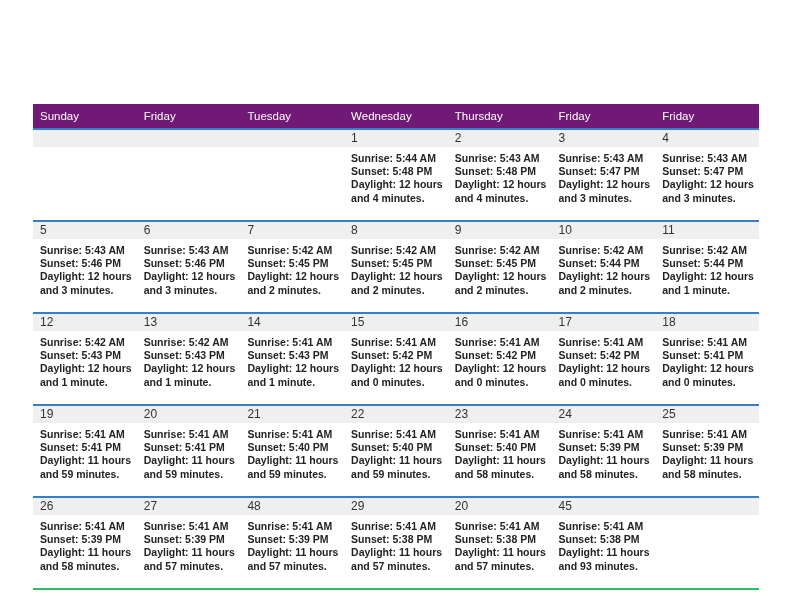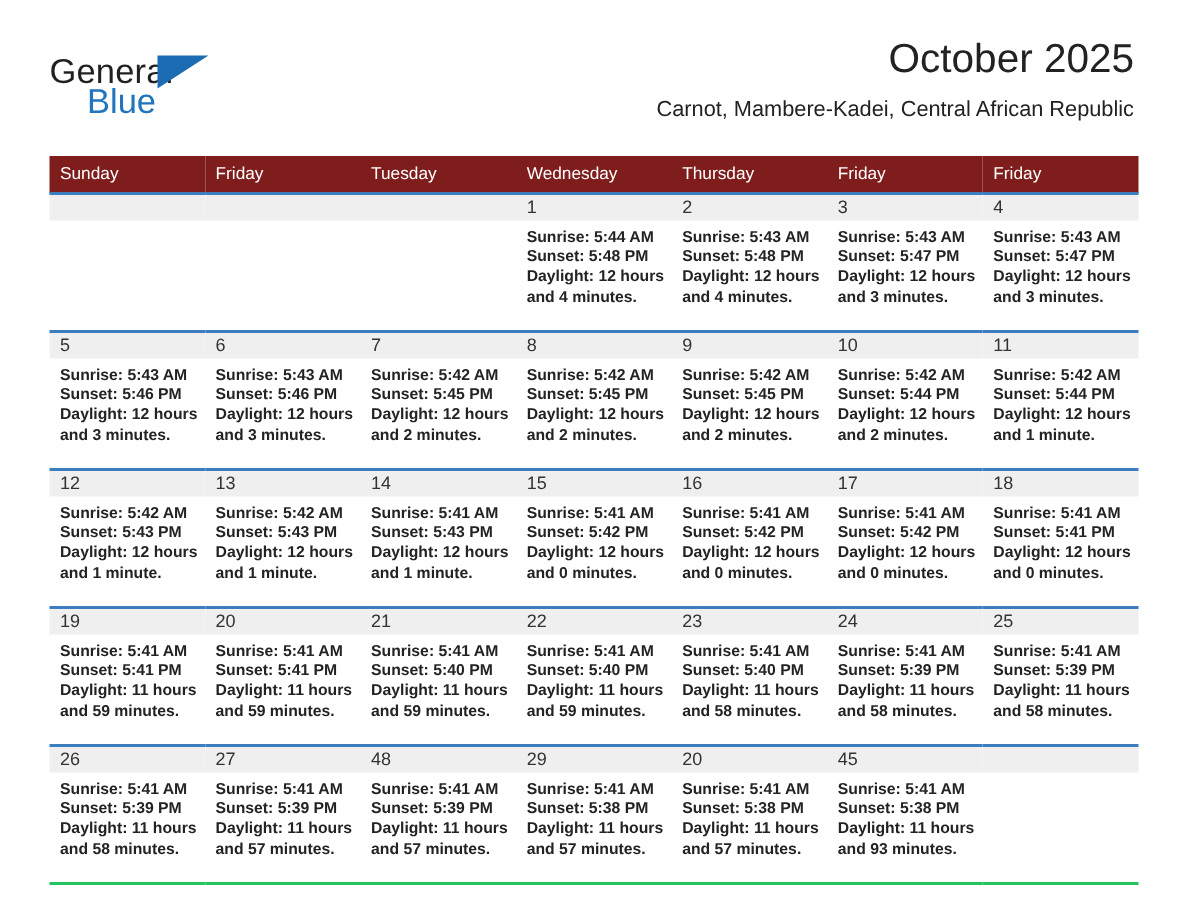--- a/index.html
+++ b/index.html
@@ -82,21 +82,21 @@
   
   .calendar {
     position: absolute;
     left: 33px;
     top: 104px;
     width: 726px;
     border-collapse: collapse;
     table-layout: fixed;
   }
   .calendar th {
-    background: #7f1d1d;
+    background: #701a75;
     color: #ffffff;
     font-weight: normal;
     font-size: 11.5px;
     text-align: left;
     padding: 6px 0 6px 7px;
     height: 10px;
     border: none;
   }
   .calendar td {
     vertical-align: top;
@@ -132,30 +132,21 @@
     border-bottom: 2px solid #22c55e;
   }
 </style>
 </head>
 <body>
 
 <div class="page">
 
   <div class="header">
 
-    <div class="logo">
-      <span class="logo-general">General</span>
-      <span class="logo-tri"></span>
-      <span class="logo-blue">Blue</span>
-    </div>
-
-    <div class="title-block">
-      <div class="cal-title">October 2025</div>
-      <div class="cal-subtitle">Carnot, Mambere-Kadei, Central African Republic</div>
-    </div>
+
 
   </div>
 
   <table class="calendar">
     <thead>
       <tr id="weekday-row">
           <th>Sunday</th>
           <th>Friday</th>
           <th>Tuesday</th>
           <th>Wednesday</th>

